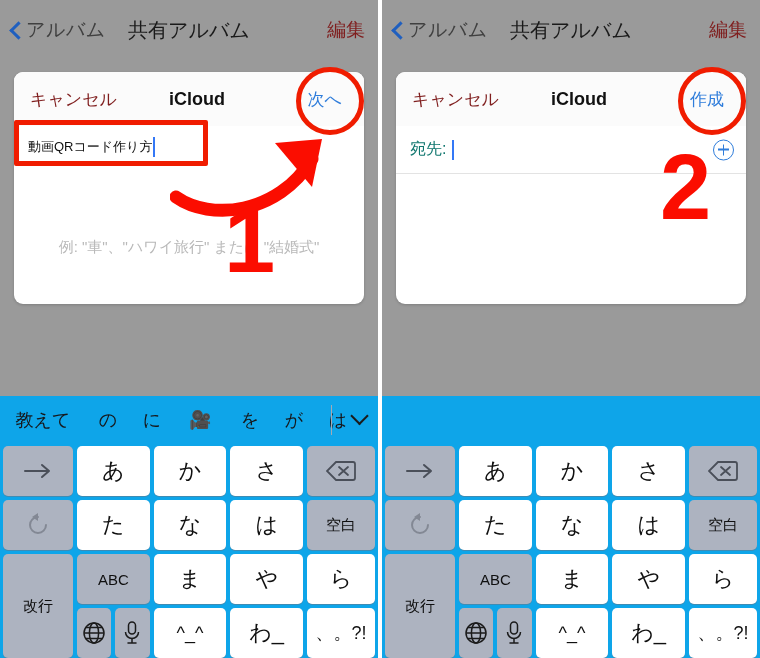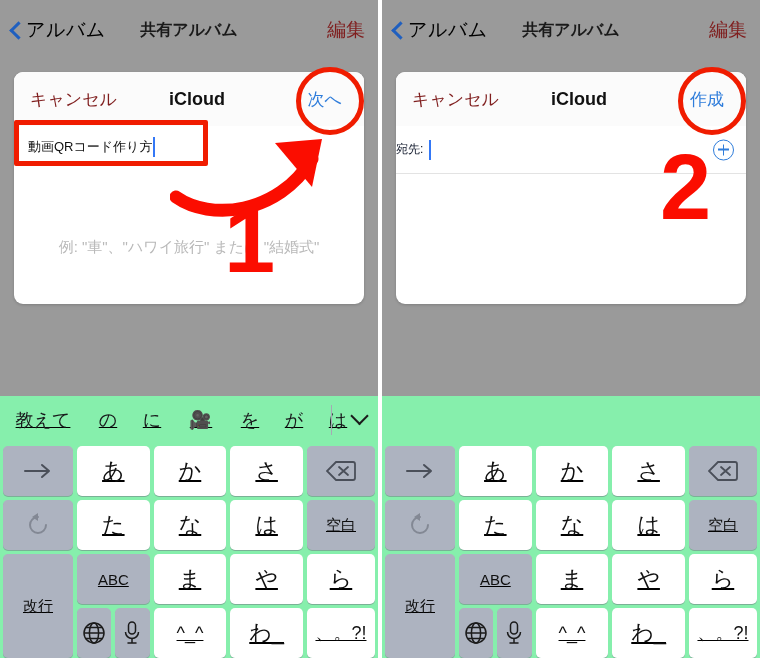--- a/index.html
+++ b/index.html
@@ -24,24 +24,24 @@
   }
   .nav-back { display:flex; align-items:center; gap:5px; margin-left:10px; }
   .chev-left {
     width:11px; height:19px; position:relative; flex:0 0 auto;
   }
   .chev-left::before {
     content:""; position:absolute; left:2px; top:3px;
     width:10px; height:10px; border-left:3px solid #1f5fbf; border-bottom:3px solid #1f5fbf;
     transform:rotate(45deg);
   }
-  .nav-back-label { color:#000000; font-size:19px; letter-spacing:.5px; }
+  .nav-back-label { color:#404040; font-size:19px; letter-spacing:.5px; }
   .nav-title {
     position:absolute; left:0; right:0; text-align:center;
-    font-size:16px; color:#1a1a1a; font-weight:bold; pointer-events:none;
+    font-size:20px; color:#1a1a1a; font-weight:normal; pointer-events:none;
   }
   .nav-edit { margin-left:auto; margin-right:13px; color:#7f1d1d; font-size:19px; }
 
   
   .card {
     position:absolute; left:14px; right:14px; top:72px; height:232px;
     background:#ffffff; border-radius:9px; overflow:hidden;
     box-shadow:0 1px 3px rgba(0,0,0,.18);
   }
   .card-head {
@@ -66,21 +66,21 @@
   .hint {
     position:absolute; left:0; right:0; top:166px; text-align:center;
     color:#b9b9b9; font-size:15px;
   }
 
   
   .to-row {
     height:48px; display:flex; align-items:center; position:relative;
     border-bottom:1px solid #e3e3e3;
   }
-  .to-label { color:#0f172a; font-size:12px; }
+  .to-label { margin-left:14px; color:#0f766e; font-size:16px; }
   .plus-icon {
     position:absolute; right:12px; top:50%; transform:translateY(-50%);
     width:21px; height:21px; border:1.6px solid #2f7ddb; border-radius:50%;
   }
   .plus-icon::before, .plus-icon::after {
     content:""; position:absolute; background:#2f7ddb;
   }
   .plus-icon::before { left:4px; top:8.5px; width:11px; height:1.6px; }
   .plus-icon::after  { top:4px; left:8.5px; height:11px; width:1.6px; }
 
@@ -93,22 +93,21 @@
   .red-box {
     position:absolute; border:5px solid #f01c00; border-radius:2px;
   }
   .red-circle {
     position:absolute; border:5px solid #f01c00; border-radius:50%;
   }
 
   
   .kb {
     position:absolute; left:0; right:0; top:396px; bottom:0;
-    background:#86efac;
-    text-decoration:underline;
+    background:#0ea5e9;
   }
   .sugg {
     height:48px; display:flex; align-items:center; position:relative;
   }
   .sugg-item {
     font-size:18px; color:#17171a; text-align:center; white-space:nowrap;
   }
   .sugg-div {
     position:absolute; right:46px; top:9px; width:1px; height:30px; background:#a5a9b4;
   }

